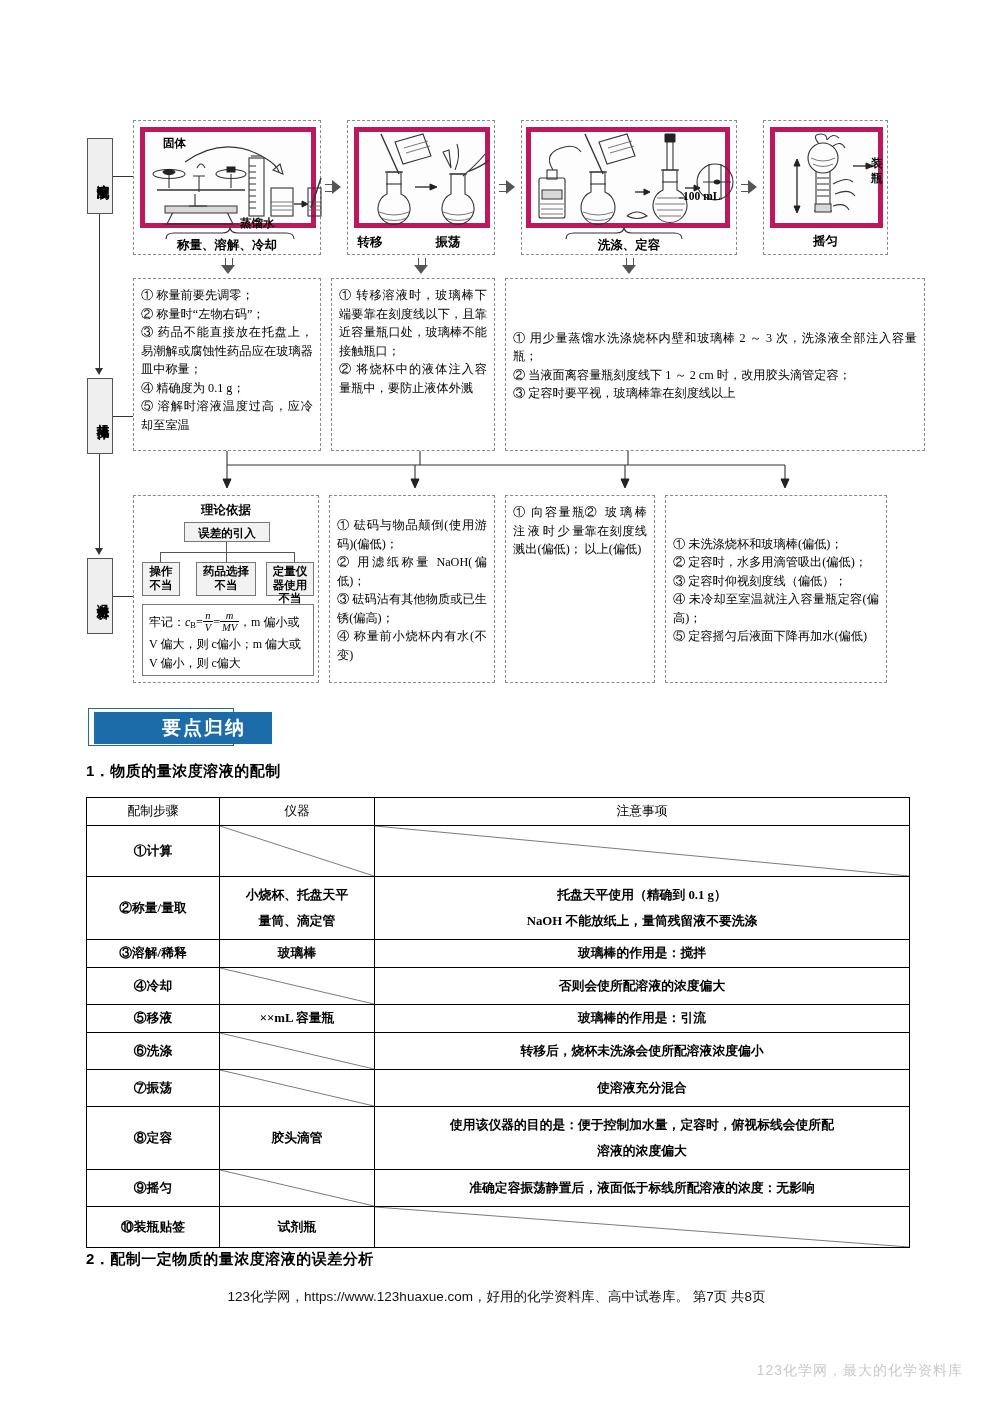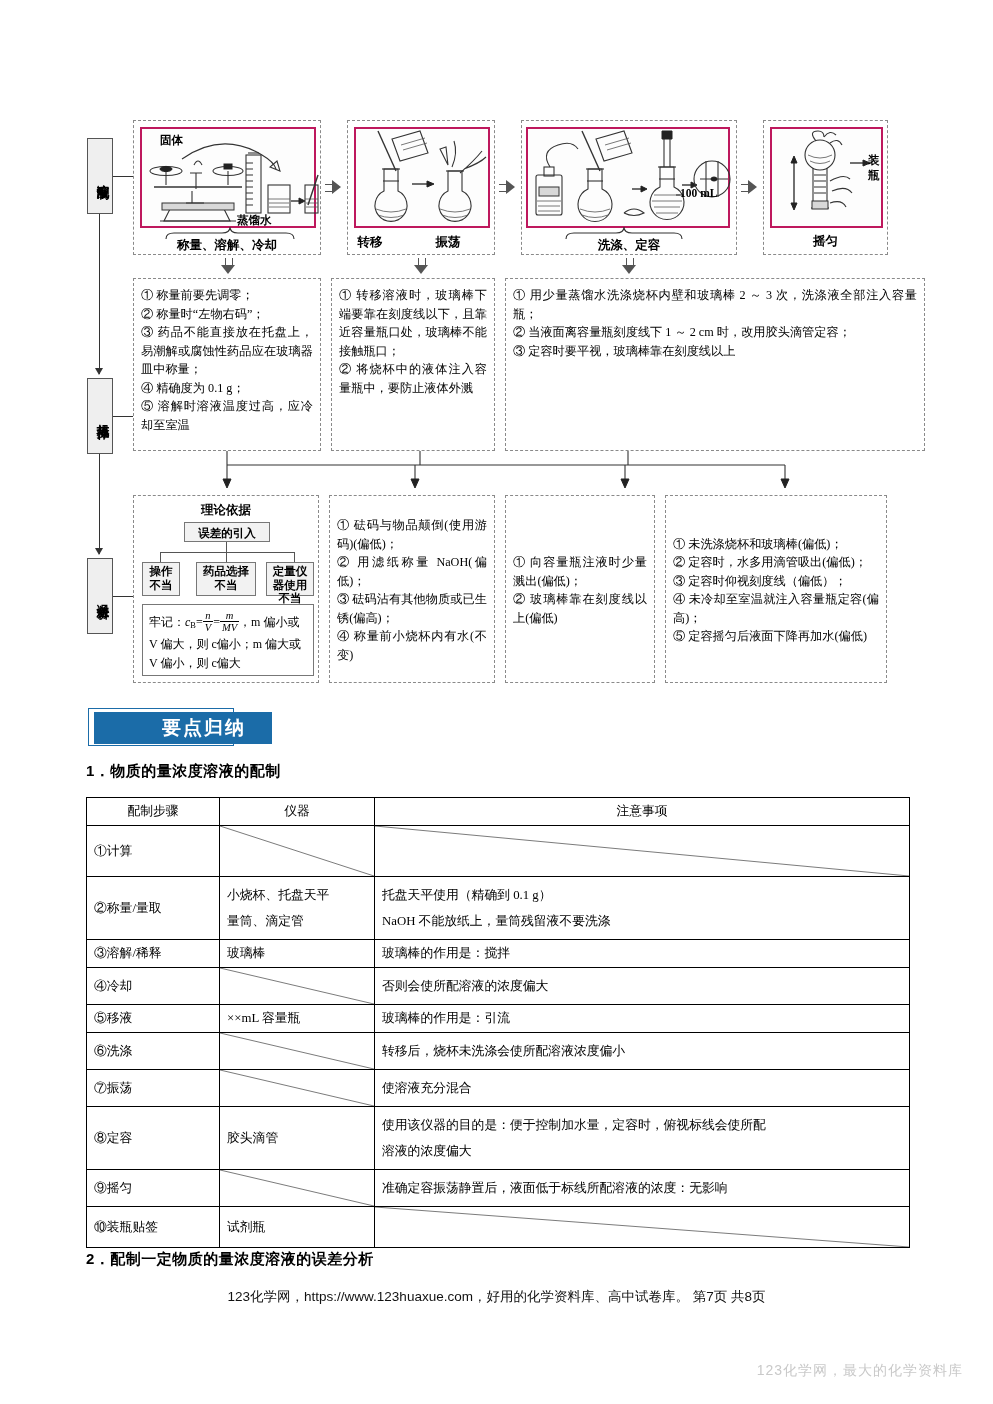--- a/index.html
+++ b/index.html
@@ -28,21 +28,21 @@
   .stage-c{top:448px;height:76px;}
   .spine{position:absolute;left:14px;width:1px;background:#333;}
   .spine-1{top:104px;height:160px;}
   .spine-2{top:344px;height:100px;}
   .arrow-d{position:absolute;left:10px;width:0;height:0;
     border-left:4px solid transparent;border-right:4px solid transparent;border-top:7px solid #333;}
   .connector{position:absolute;height:1px;background:#333;}
 
   
   .dbox{position:absolute;border:1.4px dashed #8a8a8a;box-sizing:border-box;background:#fff;}
-  .ibox{position:absolute;border:2px solid #be185d;box-sizing:border-box;background:#fdfdfd;}
+  .ibox{position:absolute;border:5px solid #be185d;box-sizing:border-box;background:#fdfdfd;}
 
   .pic-caption{position:absolute;width:100%;text-align:center;font-size:12.5px;font-weight:700;}
   .pic-label{position:absolute;font-size:11.5px;font-weight:700;}
 
   .note{
     position:absolute;box-sizing:border-box;
     font-size:12.2px;line-height:18.5px;
     padding:7px 7px 5px 7px;
     text-align:justify;
   }
@@ -85,21 +85,21 @@
   .dots{position:absolute;left:36px;top:0px;font-size:13px;color:#1b6ca8;letter-spacing:2px;font-weight:700;}
   .dotline{position:absolute;left:72px;top:7px;width:68px;height:1.6px;background:#1b6ca8;}
 
   h3.subhead{position:absolute;margin:0;font-size:15px;font-weight:700;
     font-family:"Liberation Sans","DejaVu Sans",sans-serif;letter-spacing:.5px;}
 
   
   table.kt{position:absolute;left:86px;top:797px;width:824px;border-collapse:collapse;
     font-size:12.8px;}
   table.kt td,table.kt th{border:1px solid #000;padding:5px 7px;vertical-align:middle;
-    font-weight:400;text-align:left;}
+    font-weight:700;text-align:center;}
   table.kt th{text-align:center;font-weight:400;}
   .c-step{width:118px;}
   .c-inst{width:140px;}
   .cell-center{text-align:center;}
   .twoline{line-height:26px;}
   .diag{position:relative;}
   .diag svg{position:absolute;left:0;top:0;width:100%;height:100%;}
 
   
   .footer{position:absolute;left:0;top:1288px;width:993px;text-align:center;
@@ -298,21 +298,21 @@
       <p>③ 药品不能直接放在托盘上，易潮解或腐蚀性药品应在玻璃器皿中称量；</p>
       <p>④ 精确度为 0.1 g；</p>
       <p>⑤ 溶解时溶液温度过高，应冷却至室温</p>
     </div>
 
     <div class="dbox note" style="left:246px;top:168px;width:164px;height:173px;">
       <p>① 转移溶液时，玻璃棒下端要靠在刻度线以下，且靠近容量瓶口处，玻璃棒不能接触瓶口；</p>
       <p>② 将烧杯中的液体注入容量瓶中，要防止液体外溅</p>
     </div>
 
-    <div class="dbox note" style="left:420px;top:168px;width:420px;height:173px;display:flex;flex-direction:column;">
+    <div class="dbox note" style="left:420px;top:168px;width:420px;height:173px;display:flex;flex-direction:column;justify-content:center;">
       <p>① 用少量蒸馏水洗涤烧杯内壁和玻璃棒 2 ～ 3 次，洗涤液全部注入容量瓶；</p>
       <p>② 当液面离容量瓶刻度线下 1 ～ 2 cm 时，改用胶头滴管定容；</p>
       <p>③ 定容时要平视，玻璃棒靠在刻度线以上</p>
     </div>
 
     <svg class="art" style="left:0;top:341px" width="840" height="44">
       <path class="ln" d="M142 0 v14 M335 0 v14 M543 0 v14"></path>
       <path class="ln" d="M142 14 H700"></path>
       <path class="ln" d="M142 14 v14 M330 14 v14 M540 14 v14 M700 14 v14"></path>
       <path class="fillblk" d="M138 28 l4 9 l4 -9 z"></path>
@@ -337,21 +337,21 @@
       </div>
     </div>
 
     <div class="dbox note" style="left:244px;top:385px;width:166px;height:188px;display:flex;flex-direction:column;justify-content:center;">
       <p>① 砝码与物品颠倒(使用游码)(偏低)；</p>
       <p>② 用滤纸称量 NaOH(偏低)；</p>
       <p>③ 砝码沾有其他物质或已生锈(偏高)；</p>
       <p>④ 称量前小烧杯内有水(不变)</p>
     </div>
 
-    <div class="dbox note" style="left:420px;top:385px;width:150px;height:188px;display:flex;flex-direction:column;justify-content:center;">
+    <div class="dbox note" style="left:420px;top:385px;width:150px;height:188px;display:flex;flex-direction:row;justify-content:center;">
       <p>① 向容量瓶注液时少量溅出(偏低)；</p>
       <p>② 玻璃棒靠在刻度线以上(偏低)</p>
     </div>
 
     <div class="dbox note" style="left:580px;top:385px;width:222px;height:188px;display:flex;flex-direction:column;justify-content:center;">
       <p>① 未洗涤烧杯和玻璃棒(偏低)；</p>
       <p>② 定容时，水多用滴管吸出(偏低)；</p>
       <p>③ 定容时仰视刻度线（偏低）；</p>
       <p>④ 未冷却至室温就注入容量瓶定容(偏高)；</p>
       <p>⑤ 定容摇匀后液面下降再加水(偏低)</p>

